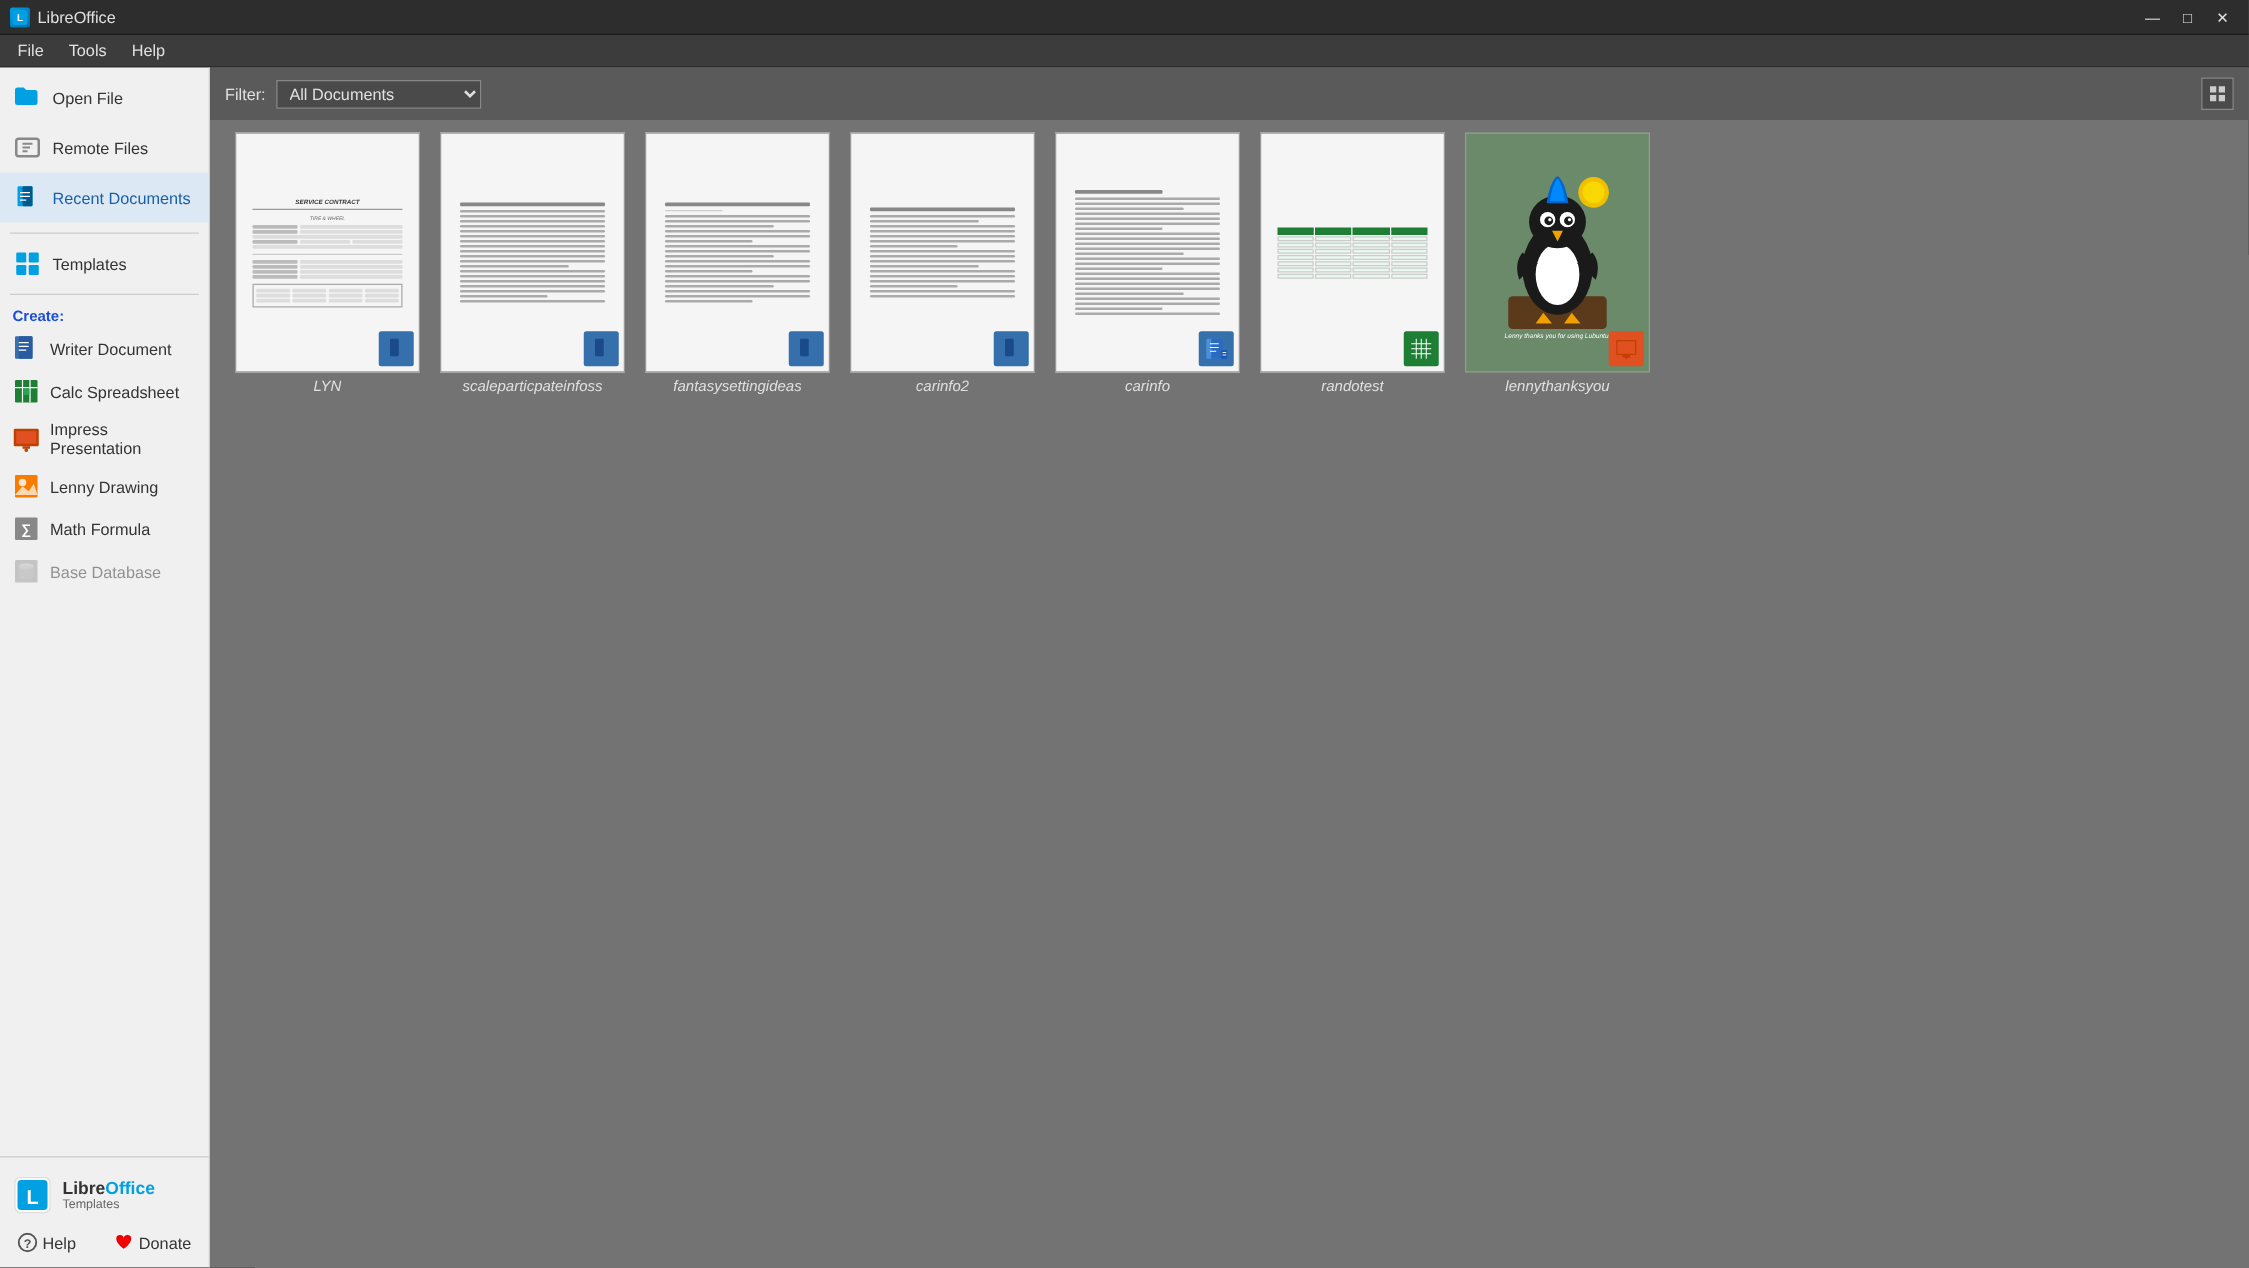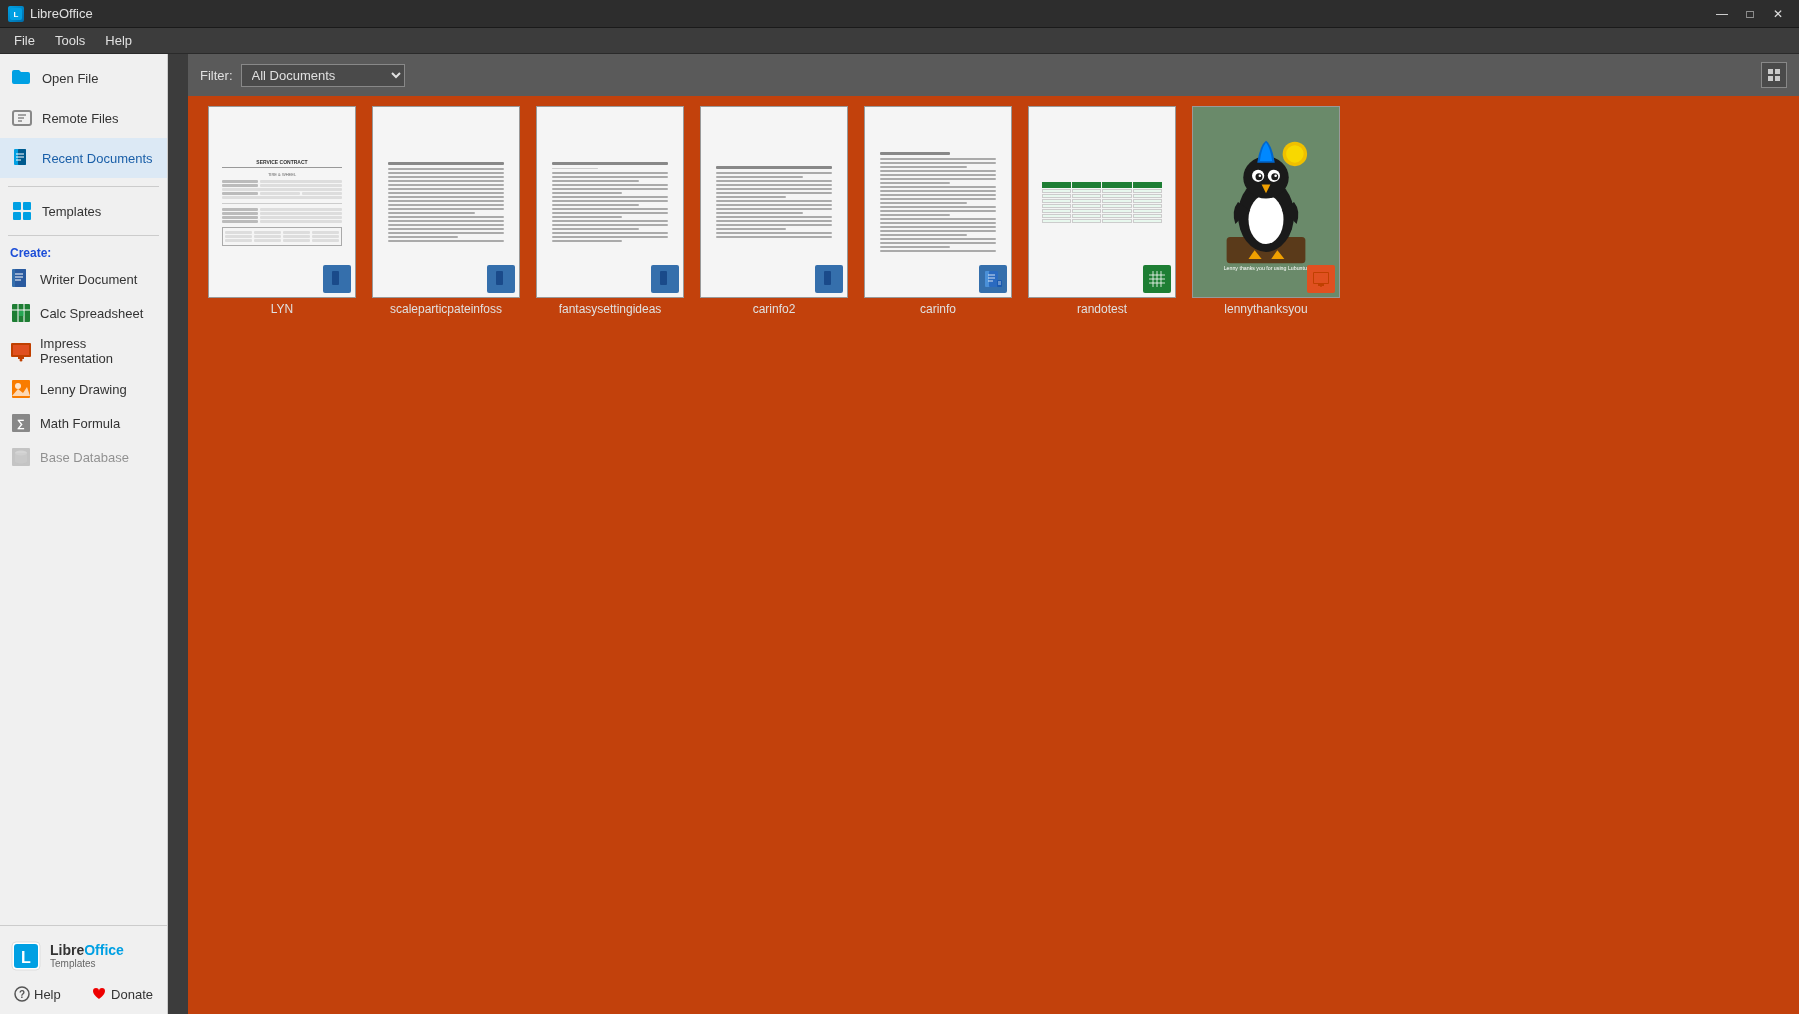--- a/index.html
+++ b/index.html
@@ -69,21 +69,20 @@
       padding: 4px 10px;
       cursor: pointer;
       color: #e0e0e0;
       font-size: 13px;
     }
 
     
     #main-layout {
       display: flex;
       height: calc(1014px - 28px - 26px);
-      gap: 20px;
     }
 
     
     #sidebar {
       width: 168px;
       background: #f0f0f0;
       display: flex;
       flex-direction: column;
       border-right: 1px solid #ccc;
       color: #333;
@@ -175,21 +174,21 @@
       padding: 4px 6px;
       cursor: pointer;
       font-size: 13px;
       color: #333;
       border-radius: 3px;
     }
 
     
     #content-area {
       flex: 1;
-      background: #c2410c;
+      background: #737373;
       display: flex;
       flex-direction: column;
       overflow: hidden;
     }
     #content-toolbar {
       background: #5a5a5a;
       padding: 8px 12px;
       display: flex;
       align-items: center;
       gap: 8px;
@@ -229,20 +228,21 @@
       flex-wrap: wrap;
       align-content: flex-start;
       gap: 16px;
     }
     .doc-item {
       display: flex;
       flex-direction: column;
       align-items: center;
       cursor: pointer;
       width: 148px;
+      font-style: italic;
     }
     .doc-thumb {
       width: 148px;
       height: 192px;
       background: #f5f5f5;
       border: 1px solid #999;
       position: relative;
       overflow: hidden;
       display: flex;
       align-items: center;

